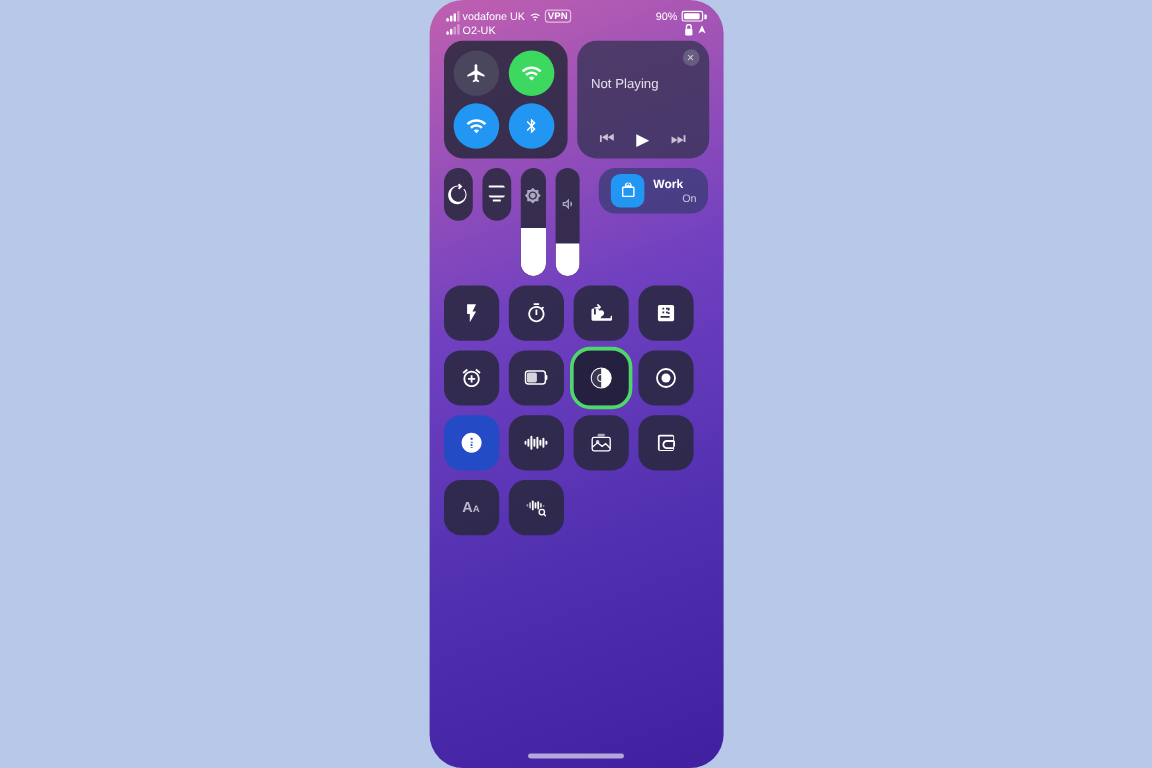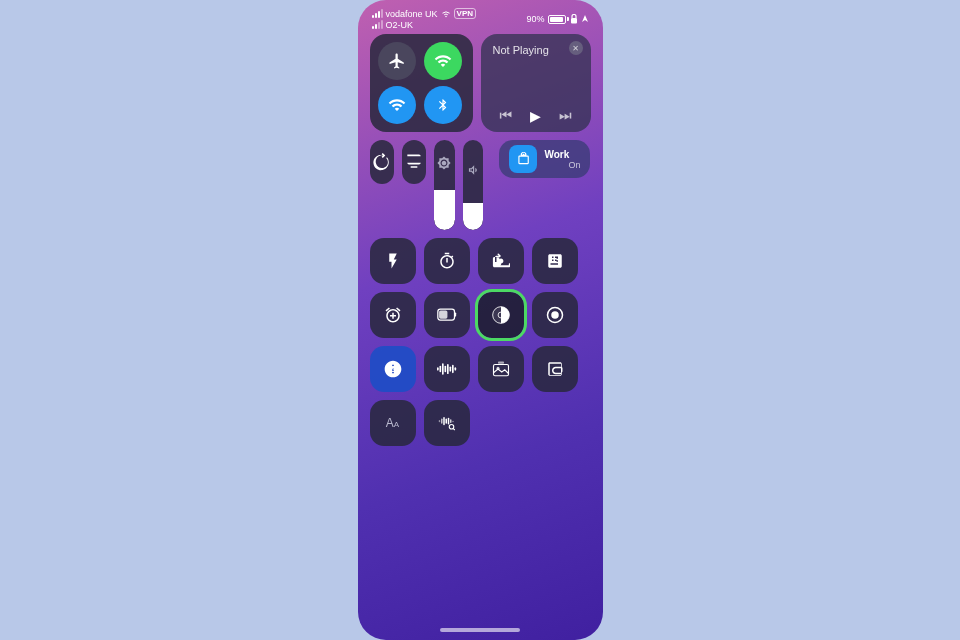--- a/index.html
+++ b/index.html
@@ -33,21 +33,21 @@
       color: white;
       gap: 4px;
     }
     .status-left {
       display: flex;
       flex-direction: column;
       gap: 1px;
     }
     .status-right {
       display: flex;
-      flex-direction: row;
+      flex-direction: column;
       align-items: flex-end;
       gap: 1px;
     }
     .status-row {
       display: flex;
       align-items: center;
       gap: 3px;
       font-size: 9px;
     }
     .signal-bars {
@@ -134,20 +134,21 @@
       display: flex;
       flex-direction: column;
       justify-content: space-between;
       position: relative;
     }
     .np-title {
       font-size: 11px;
       color: rgba(255,255,255,0.85);
       font-weight: 500;
       text-align: left;
+      margin-top: 20px;
     }
     .np-close {
       position: absolute;
       top: 7px;
       right: 8px;
       width: 14px;
       height: 14px;
       background: rgba(120,120,140,0.6);
       border-radius: 50%;
       display: flex;
@@ -514,21 +515,21 @@
       <div class="small-cc-btn">
         <svg width="18" height="18" viewBox="0 0 24 24" fill="white">
           <path d="M21 7.28V5c0-1.1-.9-2-2-2H5C3.9 3 3 3.9 3 5v14c0 1.1.9 2 2 2h14c1.1 0 2-.9 2-2v-2.28c.59-.35 1-.98 1-1.72v-4c0-.74-.41-1.37-1-1.72zM20 17H13c-1.66 0-3-1.34-3-3s1.34-3 3-3h7v6zm0-8H13c-2.76 0-5 2.24-5 5s2.24 5 5 5H20v1H5V5h15v4z"></path>
           <circle cx="13.5" cy="14" r="1" fill="rgba(50,50,80,1)"></circle>
         </svg>
       </div>
     </div>
 
     <div class="row-last">
       <div class="last-btn">
-        <span style="font-size:12px;font-weight:400;color:rgba(200,200,220,0.9);">A<span style="font-size:8px;">A</span></span>
+        <span style="font-size:12px;font-weight:700;color:rgba(200,200,220,0.9);">A<span style="font-size:8px;">A</span></span>
       </div>
       <div class="last-btn">
         <svg width="18" height="18" viewBox="0 0 24 24">
           <rect x="1" y="8" width="2" height="3" rx="1" fill="white" opacity="0.5"></rect>
           <rect x="4" y="6" width="2" height="7" rx="1" fill="white" opacity="0.7"></rect>
           <rect x="7" y="4" width="2" height="11" rx="1" fill="white"></rect>
           <rect x="10" y="6" width="2" height="7" rx="1" fill="white"></rect>
           <rect x="13" y="5" width="2" height="9" rx="1" fill="white"></rect>
           <rect x="16" y="7" width="2" height="5" rx="1" fill="white" opacity="0.8"></rect>
           <rect x="19" y="9" width="2" height="2" rx="1" fill="white" opacity="0.5"></rect>

